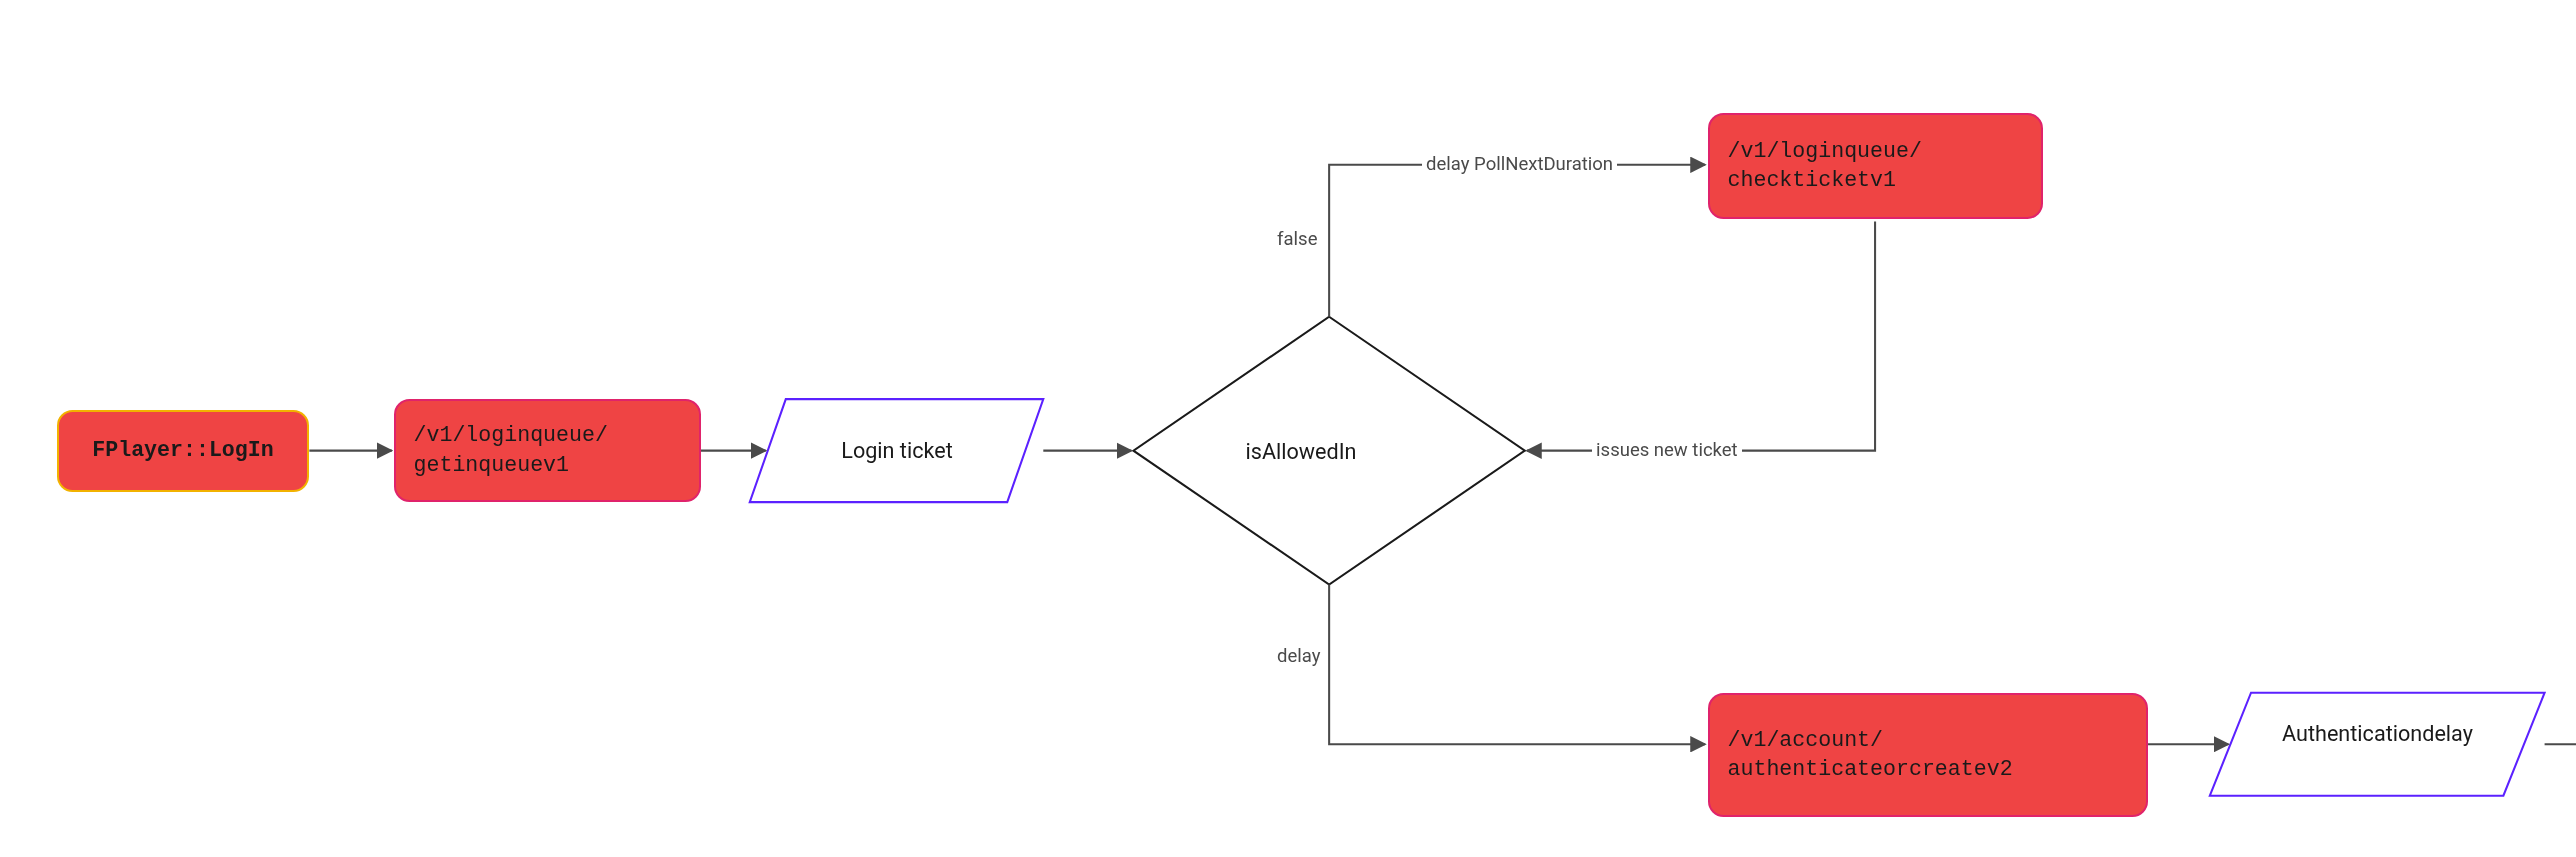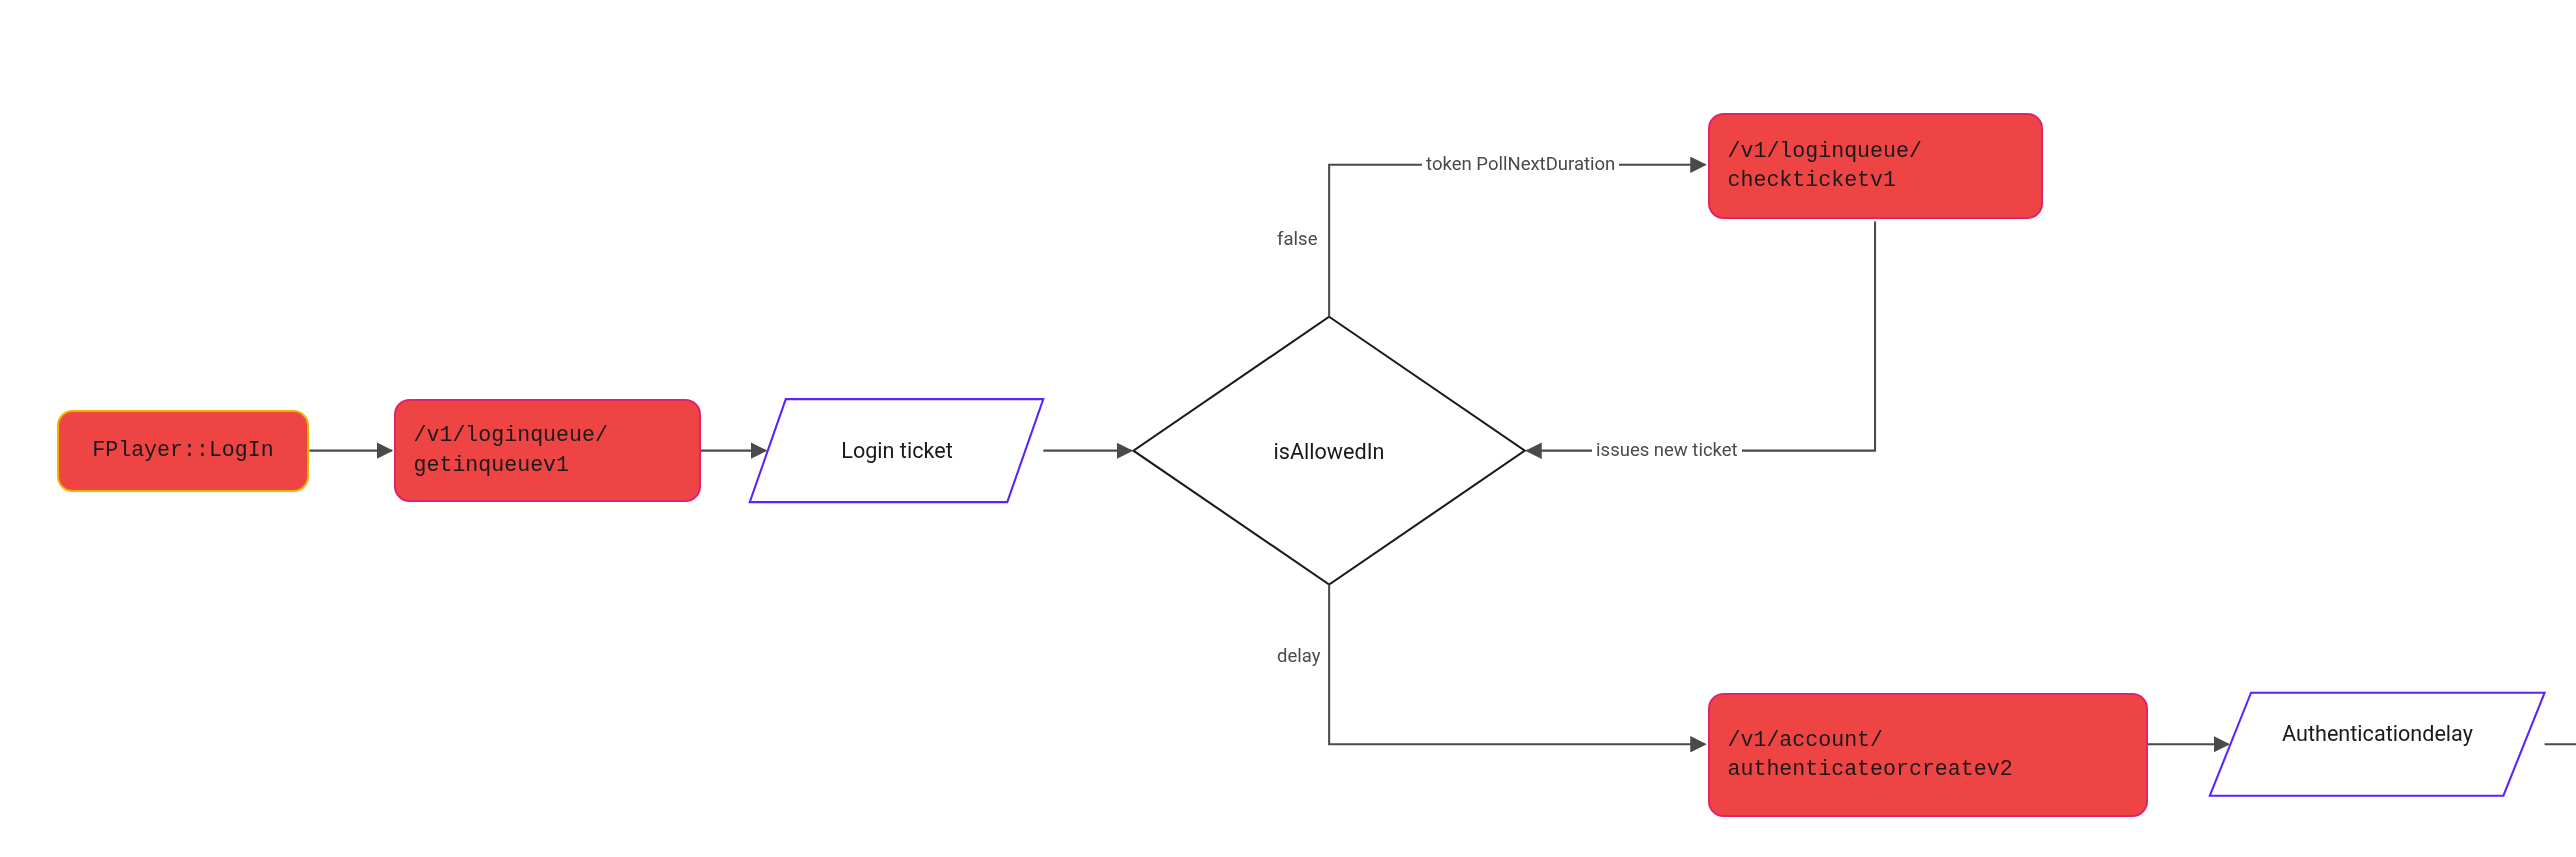--- a/index.html
+++ b/index.html
@@ -34,21 +34,21 @@
     box-sizing: border-box;
     padding: 10.3px 17.5px;
   }
   .mono { font-family: "SFMono-Regular", Consolas, "Liberation Mono", Menlo, monospace; }
 
   
   .proc {
     border: 2.1px solid;
     border-radius: 15.5px;
   }
-  .c-yellow { border-color: #f2b200; }
+  .c-yellow { border-color: #f2b200; font-weight: bold; }
   .c-pink   { border-color: #e0236b; }
 
   
   .para-wrap { position: absolute; }
   .para-text {
     position: absolute;
     inset: 0;
     display: flex;
     align-items: center;
     justify-content: center;
@@ -122,21 +122,21 @@
     <span>
       <span>/v1/loginqueue/</span><br>
       <span>getinqueuev1</span>
     </span>
   </div>
 
   <div class="para-wrap" style="left:750px; top:399px; width:294px; height:103px;">
     <div class="para-text">Login ticket</div>
   </div>
 
-  <div class="diamond-text" style="left:1226px; top:425px; width:206px; height:52px;">
+  <div class="diamond-text" style="left:1198px; top:425px; width:206px; height:52px;">
     <span>isAllowedIn</span>
   </div>
 
   <div class="node proc c-pink mono left-align" style="left:1708px; top:113px; width:335px; height:106px;">
     <span>
       <span>/v1/loginqueue/</span><br>
       <span>checkticketv1</span>
     </span>
   </div>
 
@@ -150,17 +150,17 @@
   <div class="para-wrap" style="left:2210px; top:693px; width:335px; height:81px;">
     <div class="para-text">
       <span>Authentication</span>
         <br>
       <span>delay</span>
     </div>
   </div>
 
   <div class="elabel" style="left:1273px; top:227px;">false</div>
   <div class="elabel" style="left:1273px; top:644px;">delay</div>
-  <div class="elabel" style="left:1422px; top:152px;">token PollNextDuration</div>
+  <div class="elabel" style="left:1422px; top:152px;">delay PollNextDuration</div>
   <div class="elabel" style="left:1592px; top:438px;">issues new ticket</div>
 
 </div>
 
 
 </body></html>

